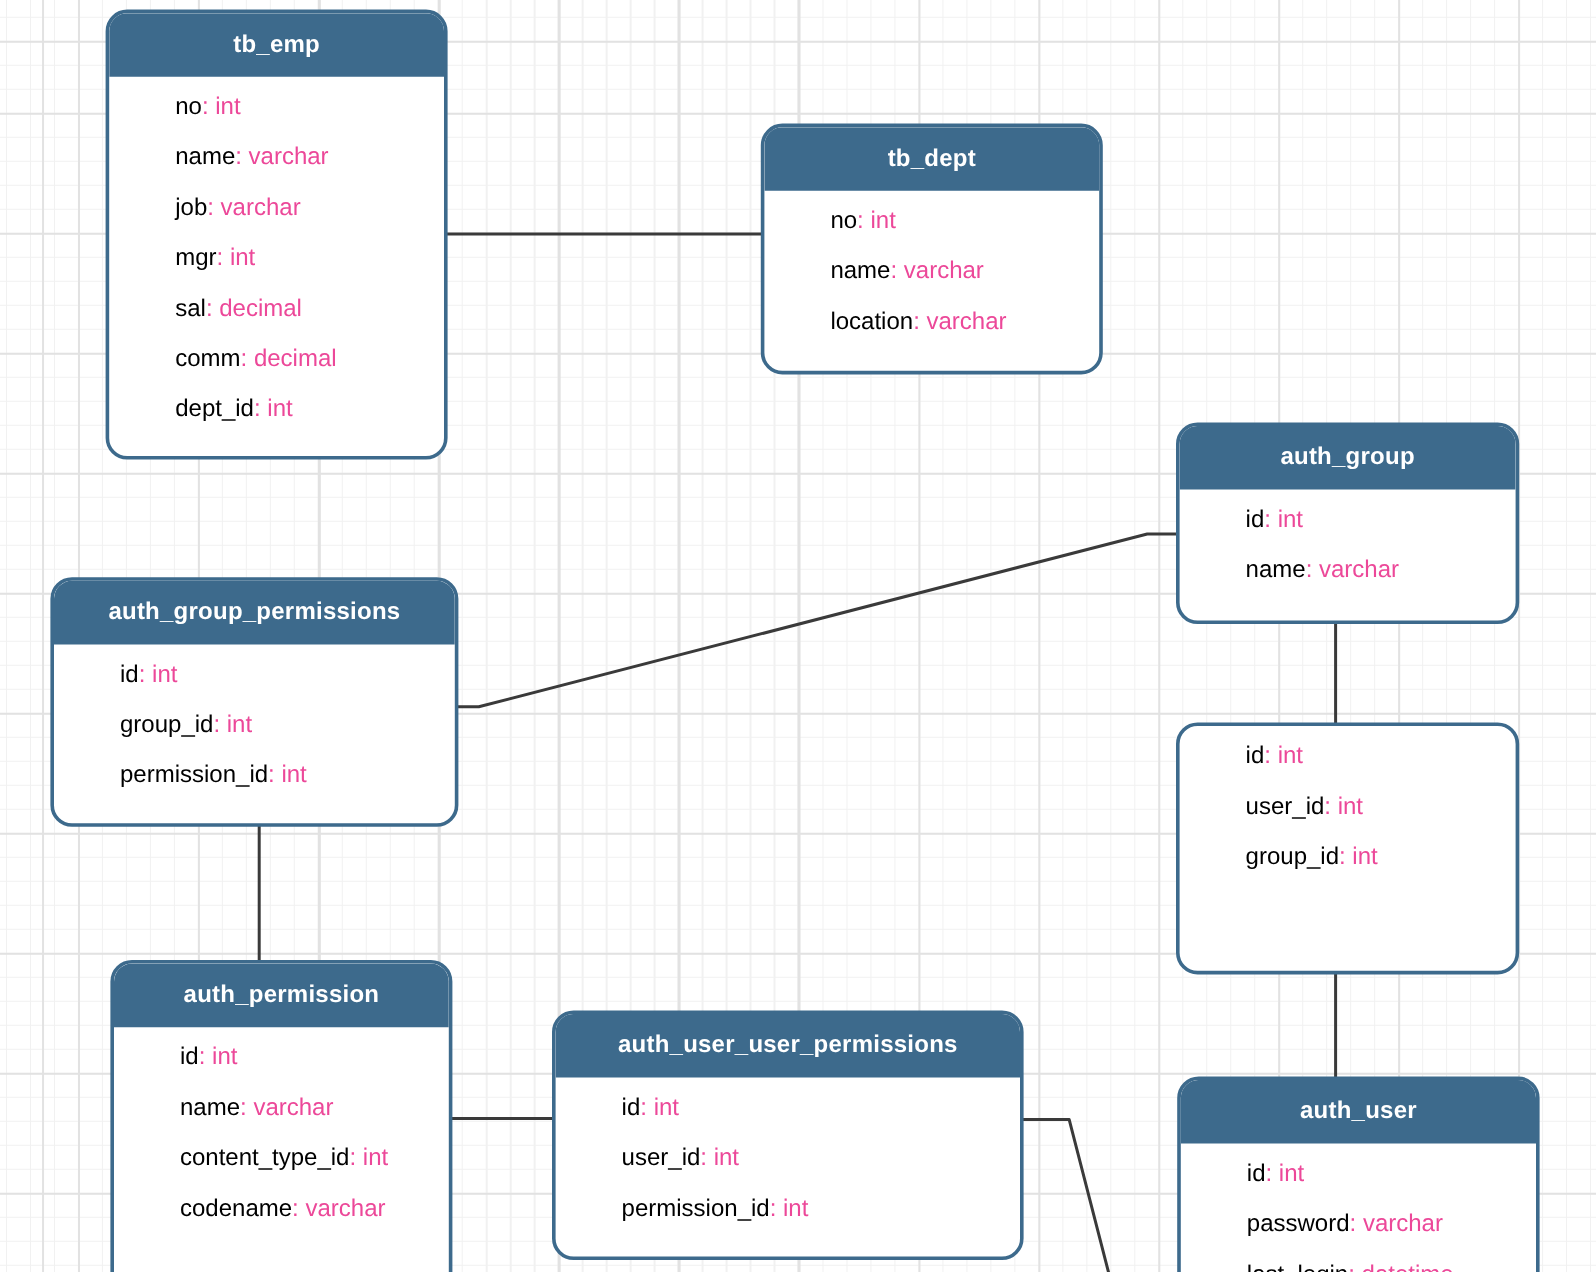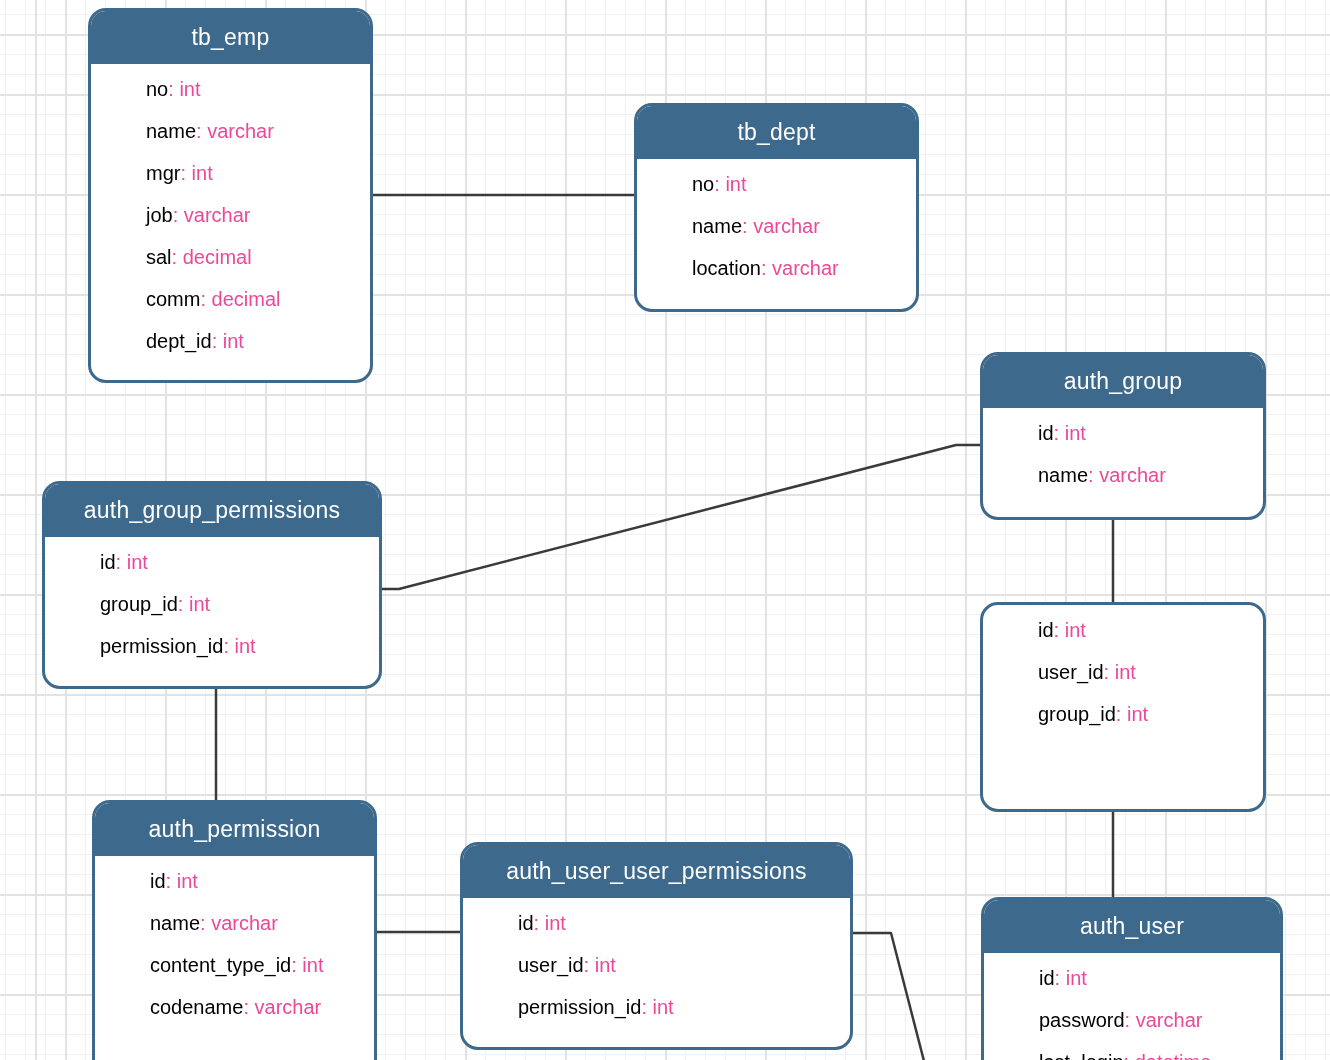--- a/index.html
+++ b/index.html
@@ -51,22 +51,22 @@
   .table-header {
     height: 53px;
     background: #3d6a8c;
     color: #ffffff;
     display: flex;
     align-items: center;
     justify-content: center;
     border-radius: 14px 14px 0 0;
   }
   .table-title {
-    font-size: 23px;
-    font-weight: 400;
+    font-size: 20px;
+    font-weight: 700;
     letter-spacing: 0.2px;
   }
   .table-body {
     padding: 4px 10px 20px 55px;
   }
   .field-row {
     height: 42px;
     line-height: 42px;
     font-size: 20px;
     white-space: pre;
@@ -97,22 +97,22 @@
       <polyline points="216,1053 216,1065" stroke="#3a3a3a"></polyline>
     </svg>
   <div id="tables-layer">
       <div class="table-card" style="left: 88px; top: 8px; width: 285px; height: 375px;">
     <div class="table-header">
       <span class="table-title">tb_emp</span>
     </div>
     <div class="table-body">
           <div class="field-row"><span class="field-name">no</span><span class="field-type">int</span></div>
           <div class="field-row"><span class="field-name">name</span><span class="field-type">varchar</span></div>
+          <div class="field-row"><span class="field-name">job</span><span class="field-type">varchar</span></div>
           <div class="field-row"><span class="field-name">mgr</span><span class="field-type">int</span></div>
-          <div class="field-row"><span class="field-name">job</span><span class="field-type">varchar</span></div>
           <div class="field-row"><span class="field-name">sal</span><span class="field-type">decimal</span></div>
           <div class="field-row"><span class="field-name">comm</span><span class="field-type">decimal</span></div>
           <div class="field-row"><span class="field-name">dept_id</span><span class="field-type">int</span></div>
         </div>
   </div>
       <div class="table-card" style="left: 634px; top: 103px; width: 285px; height: 209px;">
     <div class="table-header">
       <span class="table-title">tb_dept</span>
     </div>
     <div class="table-body">

